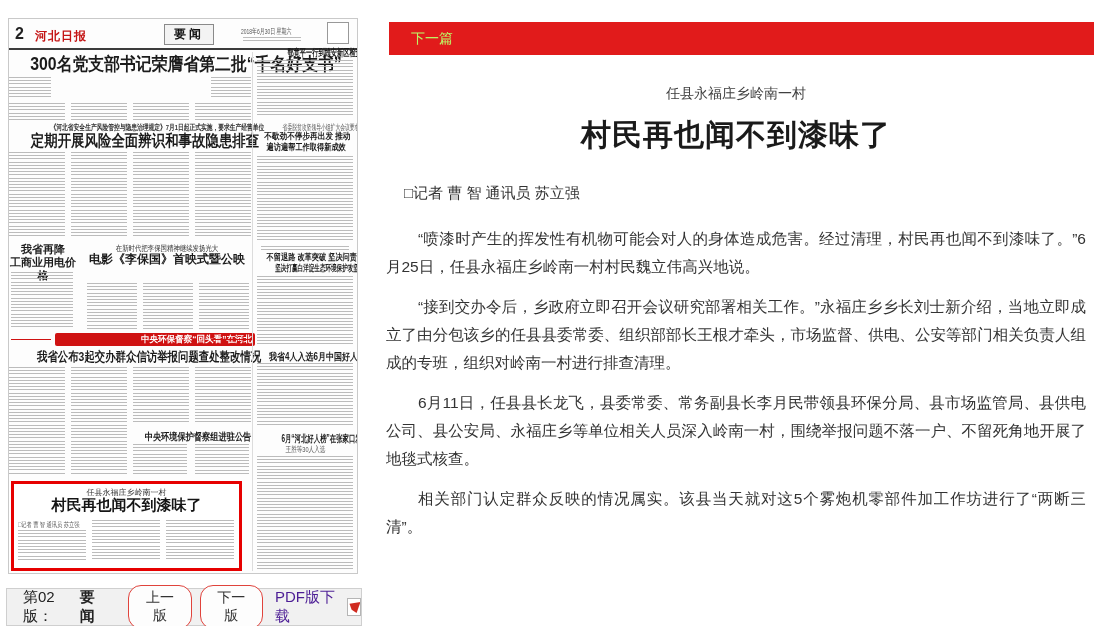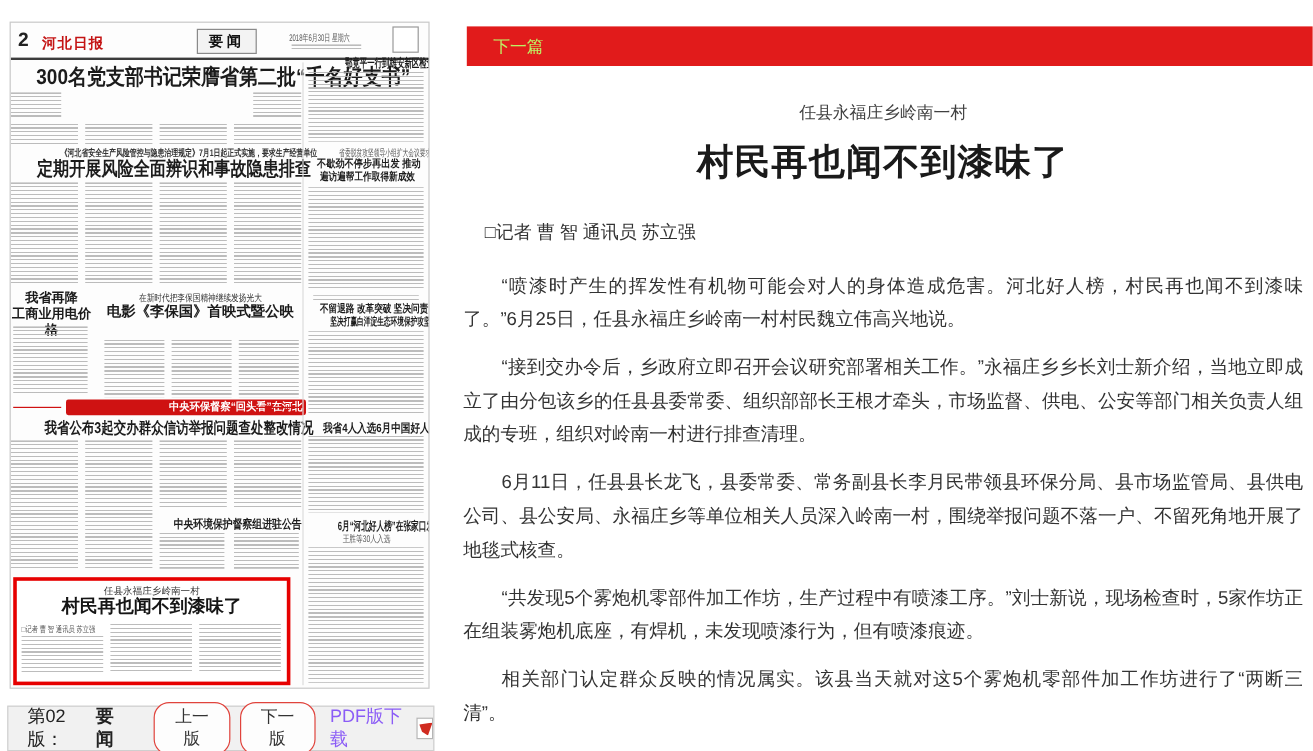--- a/index.html
+++ b/index.html
@@ -65,21 +65,21 @@
     background:#f1f1f1;border:1px solid #cfcfcf;box-sizing:border-box;
     display:flex;align-items:center;padding-left:16px;color:#222;font-size:15px;
   }
   .pagebar b{margin-left:2px;}
   .pb-btn{
     font-family:inherit;font-size:14px;color:#333;background:#fdfdfd;
     border:1px solid #e0433c;border-radius:13px;padding:3px 12px;cursor:pointer;
   }
   .pb-btn.first{margin-left:22px;}
   .pb-btn + .pb-btn{margin-left:8px;}
-  .pb-pdf{margin-left:12px;color:#8b5cf6;text-decoration:none;cursor:pointer;}
+  .pb-pdf{margin-left:12px;color:#4c1d95;text-decoration:none;cursor:pointer;}
   .pdficon{
     position:relative;display:inline-block;width:15px;height:18px;margin-left:6px;
     background:#fff;border:1px solid #b5b5b5;box-sizing:border-box;cursor:pointer;
   }
   .pdffold{
     position:absolute;left:1px;top:3px;width:11px;height:11px;background:#d02b20;
     clip-path:polygon(0 15%,100% 0,65% 100%,20% 70%);
   }
 
   
@@ -211,21 +211,20 @@
   <div class="right">
     <div class="toolbar">
       <a class="tb-next">下一篇</a>
     </div>
 
     <div class="article">
       <div class="a-kicker">任县永福庄乡岭南一村</div>
       <h1 class="a-title">村民再也闻不到漆味了</h1>
       <div class="a-byline">□记者 曹 智 通讯员 苏立强</div>
       <div class="a-paras">
-          <p class="a-p">“喷漆时产生的挥发性有机物可能会对人的身体造成危害。河北好人榜，村民再也闻不到漆味了。”6月25日，任县永福庄乡岭南一村村民魏立伟高兴地说。</p>
+          <p class="a-p">“喷漆时产生的挥发性有机物可能会对人的身体造成危害。经过清理，村民再也闻不到漆味了。”6月25日，任县永福庄乡岭南一村村民魏立伟高兴地说。</p>
           <p class="a-p">“接到交办令后，乡政府立即召开会议研究部署相关工作。”永福庄乡乡长刘士新介绍，当地立即成立了由分包该乡的任县县委常委、组织部部长王根才牵头，市场监督、供电、公安等部门相关负责人组成的专班，组织对岭南一村进行排查清理。</p>
           <p class="a-p">6月11日，任县县长龙飞，县委常委、常务副县长李月民带领县环保分局、县市场监管局、县供电公司、县公安局、永福庄乡等单位相关人员深入岭南一村，围绕举报问题不落一户、不留死角地开展了地毯式核查。</p>
-          <p class="a-p">“共发现5个雾炮机零部件加工作坊，生产过程中有喷漆工序。”刘士新说，现场检查时，5家作坊正在组装雾炮机底座，有焊机，未发现喷漆行为，但有喷漆痕迹。</p>
           <p class="a-p">相关部门认定群众反映的情况属实。该县当天就对这5个雾炮机零部件加工作坊进行了“两断三清”。</p>
         </div>
     </div>
   </div>
 </div>
 
 </body></html>

